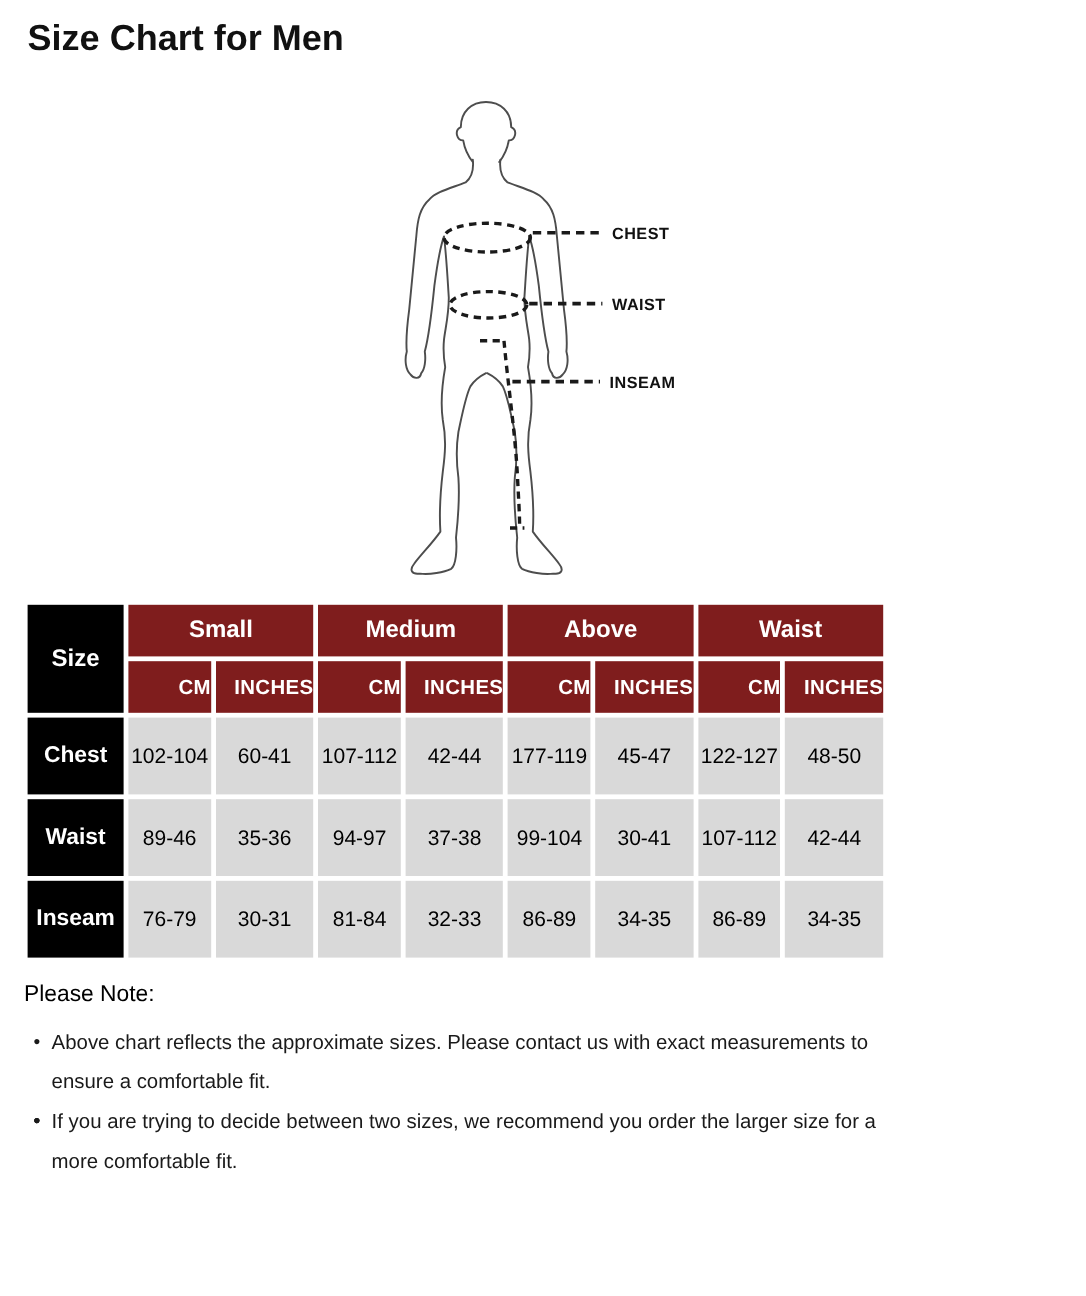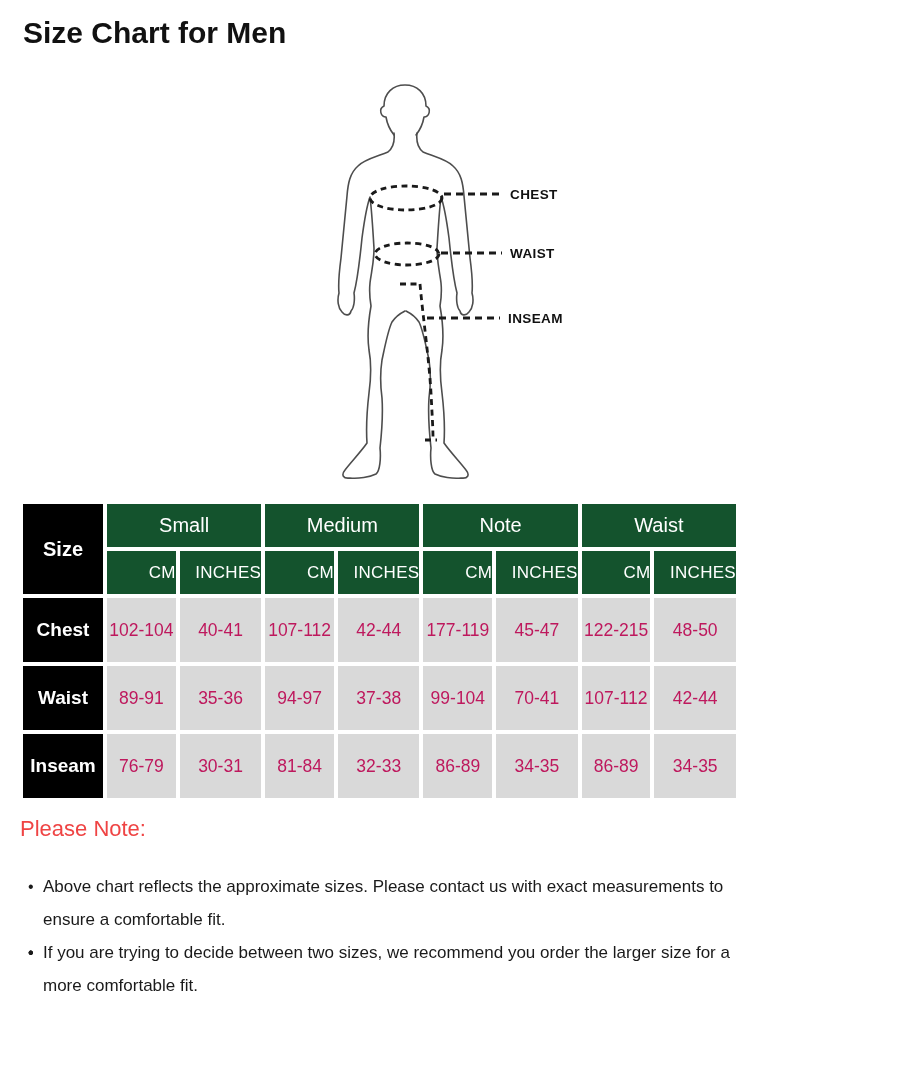--- a/index.html
+++ b/index.html
@@ -47,49 +47,49 @@
     table-layout: fixed;
   }
   table.size-table th, table.size-table td {
     padding: 0;
     text-align: center;
     vertical-align: middle;
   }
   th.corner-cell { width: 90px; }
   table.size-table col.datacol { width: 92px; }
   thead th {
-    background: #14532d;
+    background: #7f1d1d;
     color: #ffffff;
-    font-weight: normal;
+    font-weight: bold;
     height: 43px;
   }
   thead tr.group-row th { font-size: 20px; }
   thead tr.unit-row th { font-size: 17px; letter-spacing: 0.3px; text-align: right; }
   th.corner-cell { background: #000000; color: #ffffff; font-size: 21px; font-weight: bold; }
   tbody th.row-label {
     background: #000000;
     color: #ffffff;
     font-size: 19px;
     font-weight: bold;
     height: 64px;
   }
   tbody td.value-cell {
     background: #d9d9d9;
-    color: #be185d;
+    color: #000000;
     font-size: 17.5px;
     height: 64px;
   }
 
   
   .notes { margin-top: 14px; padding-left: 20px; }
   .notes-heading {
-    font-size: 22px;
+    font-size: 19px;
     line-height: 26px;
-    color: #ef4444;
-    margin-bottom: 28px;
+    color: #000000;
+    margin-bottom: 10px;
   }
   .note-item {
     position: relative;
     padding-left: 23px;
     max-width: 845px;
     font-size: 17px;
     line-height: 33px;
     color: #1a1a1a;
   }
   .note-item .bullet {
@@ -139,54 +139,54 @@
       <col class="datacol">
         <col class="datacol">
         <col class="datacol">
         <col class="datacol">
     </colgroup>
     <thead>
       <tr class="group-row">
         <th class="corner-cell" rowspan="2">Size</th>
         <th colspan="2">Small</th>
         <th colspan="2">Medium</th>
-        <th colspan="2">Note</th>
+        <th colspan="2">Above</th>
         <th colspan="2">Waist</th>
       </tr>
       <tr class="unit-row">
         <th>CM</th>
         <th>INCHES</th>
         <th>CM</th>
         <th>INCHES</th>
         <th>CM</th>
         <th>INCHES</th>
         <th>CM</th>
         <th>INCHES</th>
       </tr>
     </thead>
     <tbody>
       <tr>
         <th class="row-label">Chest</th>
         <td class="value-cell">102-104</td>
-        <td class="value-cell">40-41</td>
+        <td class="value-cell">60-41</td>
         <td class="value-cell">107-112</td>
         <td class="value-cell">42-44</td>
         <td class="value-cell">177-119</td>
         <td class="value-cell">45-47</td>
-        <td class="value-cell">122-215</td>
+        <td class="value-cell">122-127</td>
         <td class="value-cell">48-50</td>
       </tr>
       <tr>
         <th class="row-label">Waist</th>
-        <td class="value-cell">89-91</td>
+        <td class="value-cell">89-46</td>
         <td class="value-cell">35-36</td>
         <td class="value-cell">94-97</td>
         <td class="value-cell">37-38</td>
         <td class="value-cell">99-104</td>
-        <td class="value-cell">70-41</td>
+        <td class="value-cell">30-41</td>
         <td class="value-cell">107-112</td>
         <td class="value-cell">42-44</td>
       </tr>
       <tr>
         <th class="row-label">Inseam</th>
         <td class="value-cell">76-79</td>
         <td class="value-cell">30-31</td>
         <td class="value-cell">81-84</td>
         <td class="value-cell">32-33</td>
         <td class="value-cell">86-89</td>

